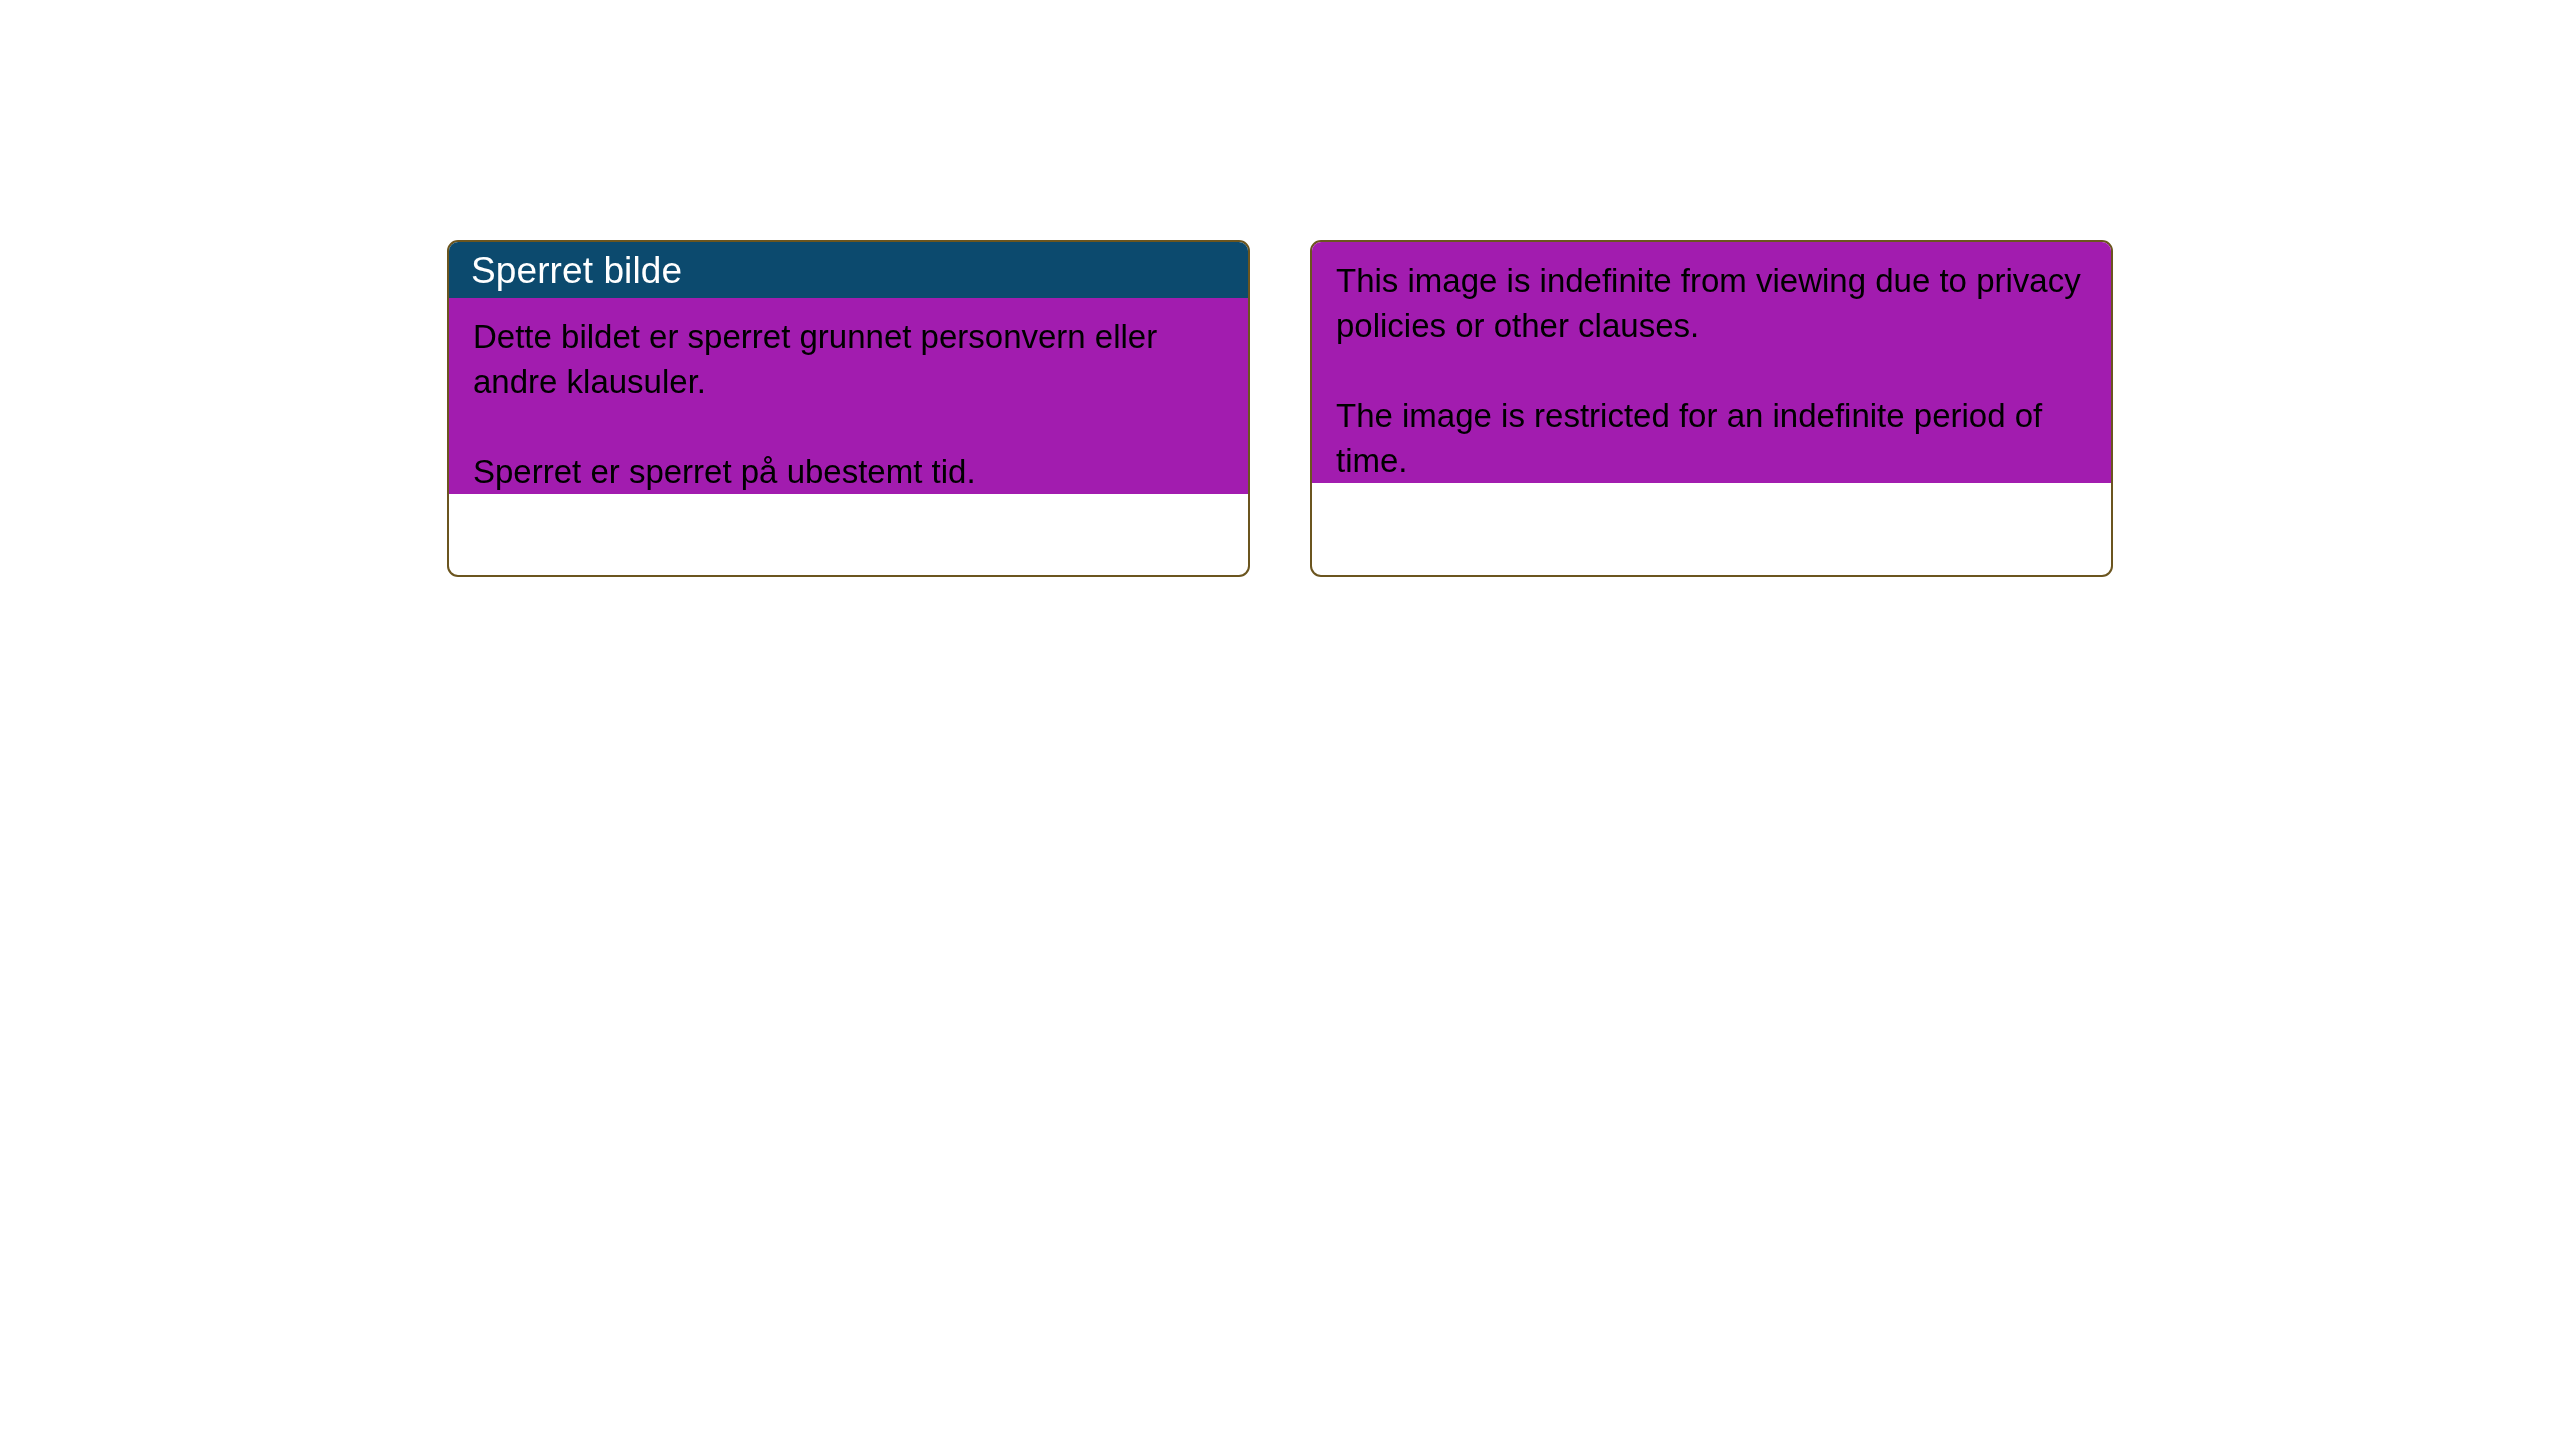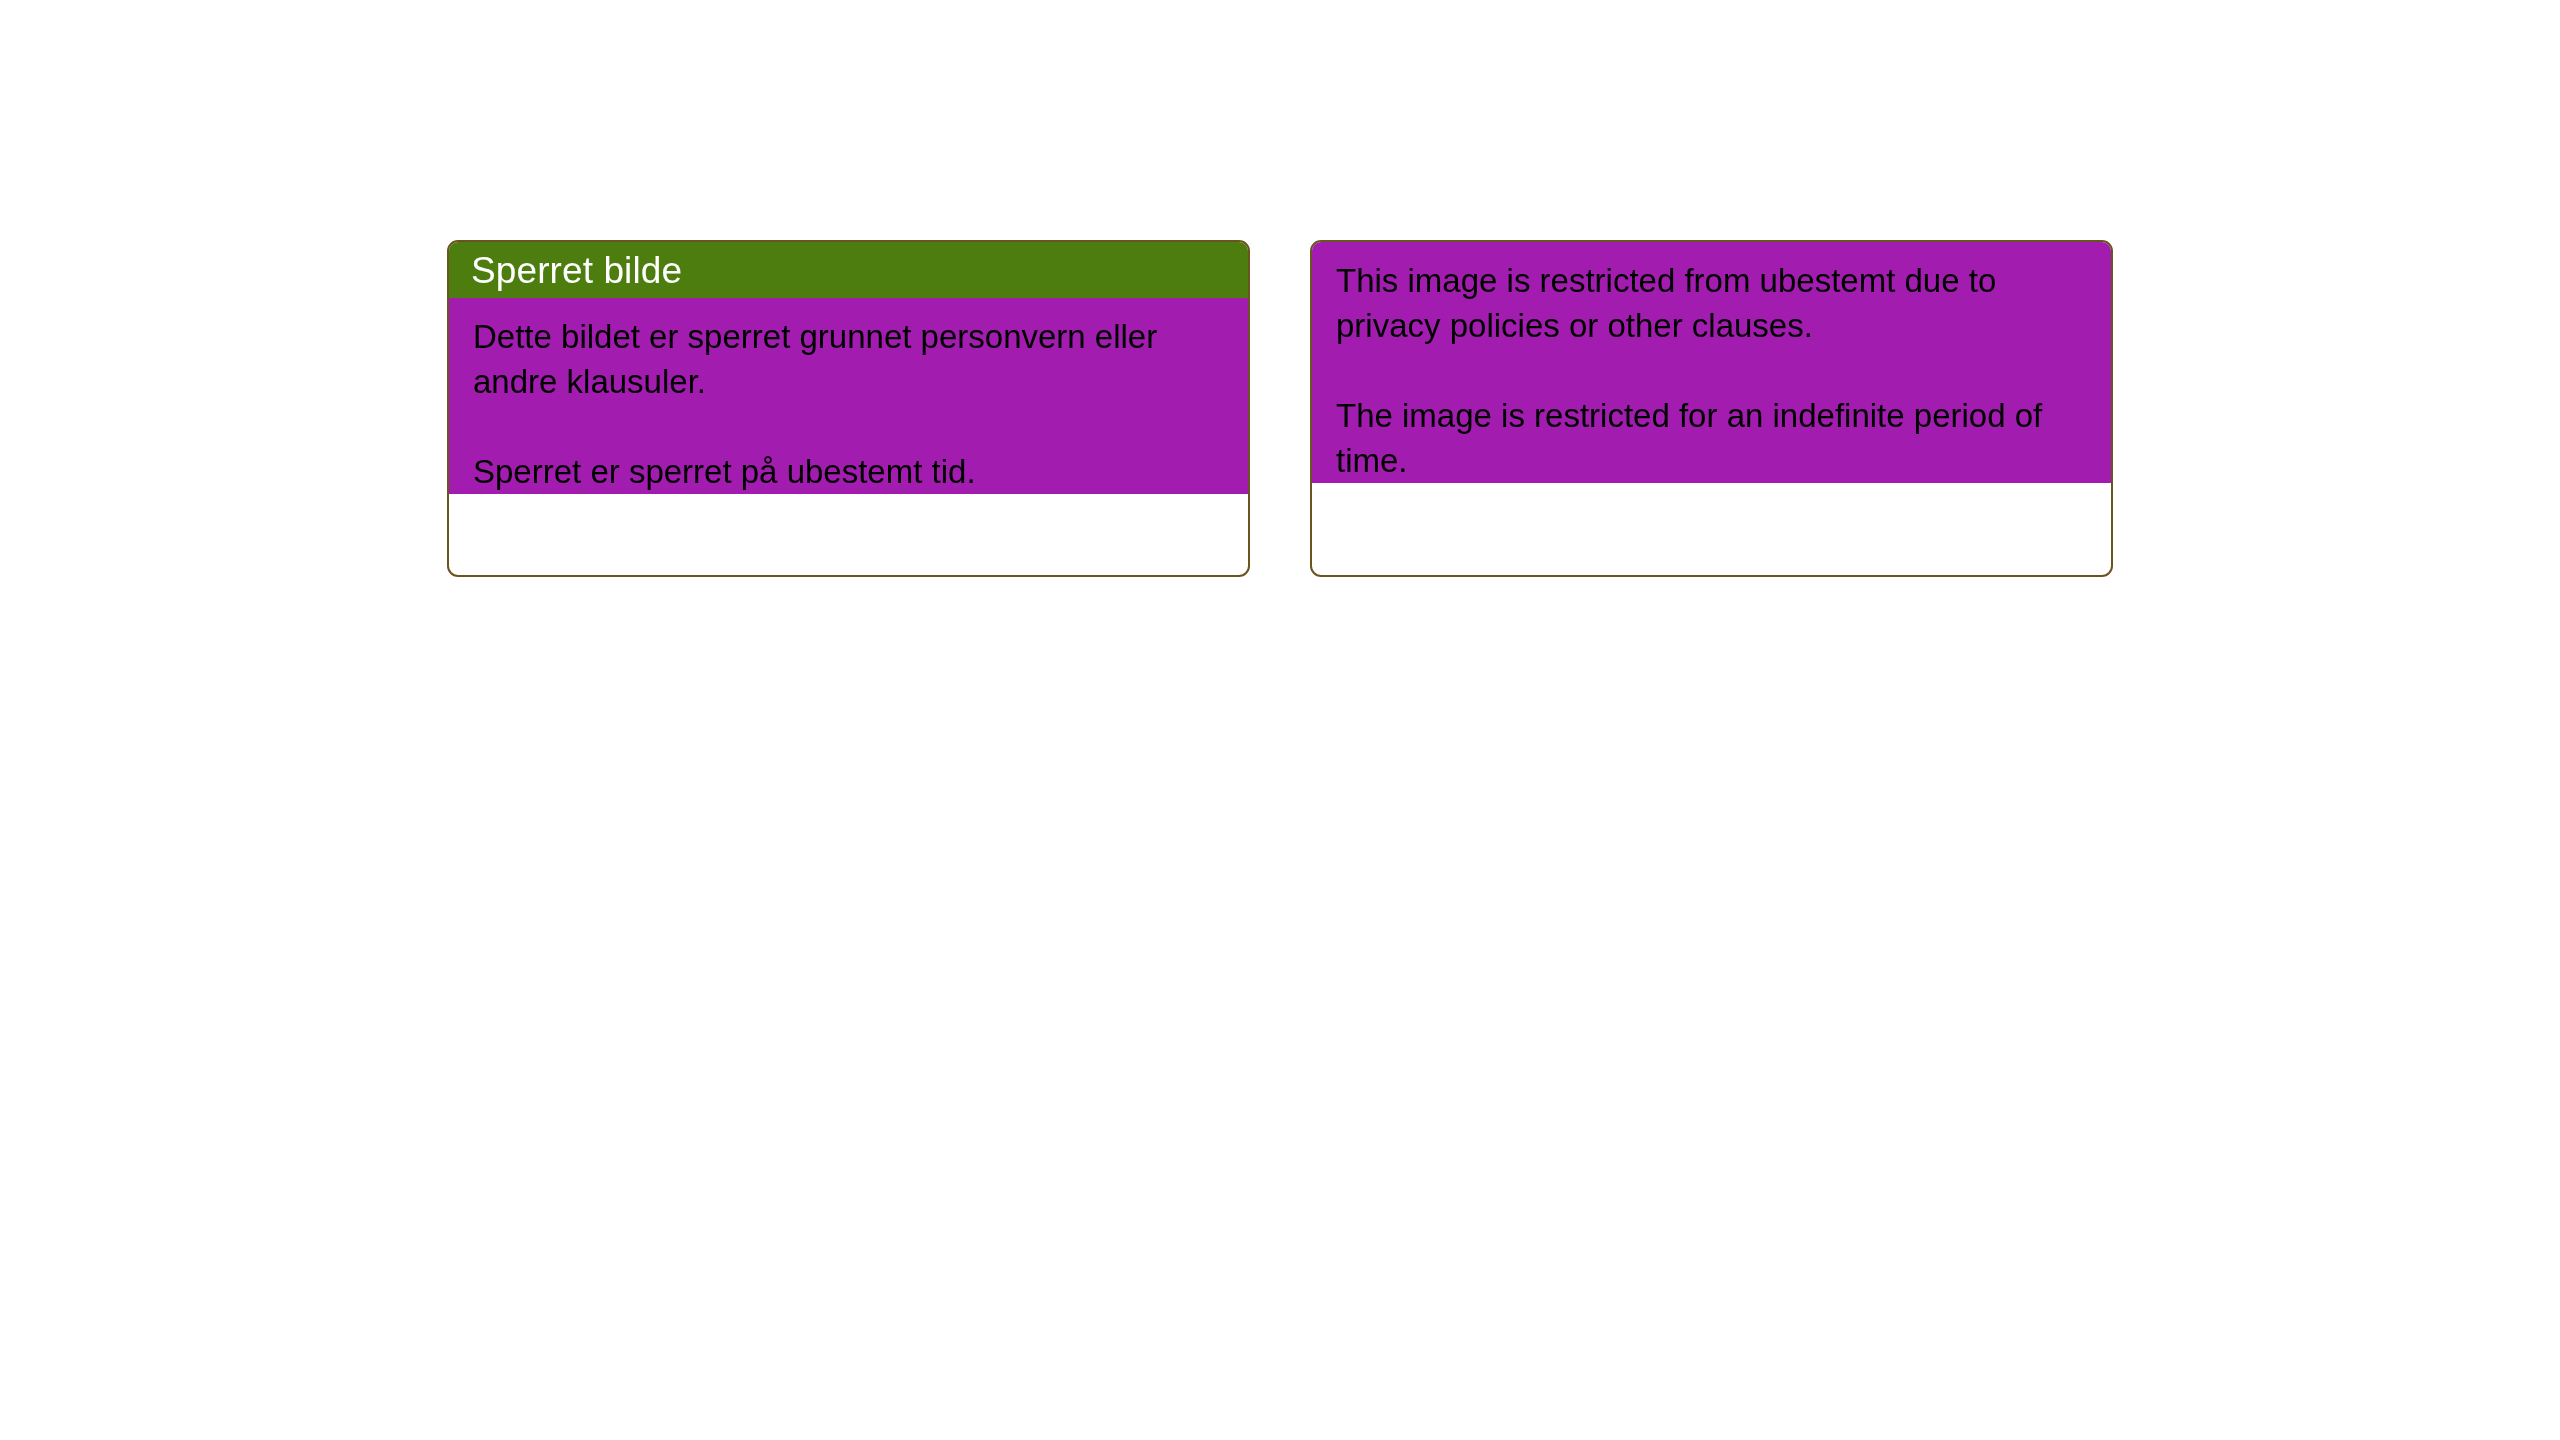--- a/index.html
+++ b/index.html
@@ -43,21 +43,21 @@
 
   .notice-card.card-right {
     left: 1310px;
     top: 240px;
     width: 803px;
     height: 337px;
   }
 
   .card-header {
     box-sizing: border-box;
-    background: #4d7c0f;
+    background: #0c4a6e;
     height: 56px;
     padding: 0 0 0 22px;
     display: flex;
     align-items: center;
   }
 
   .card-title {
     color: #ffffff;
     font-size: 37px;
     font-weight: 400;
@@ -95,18 +95,18 @@
       <span class="card-title">Sperret bilde</span>
     </header>
     <div class="card-body">
       <p class="card-paragraph">Dette bildet er sperret grunnet personvern eller andre klausuler.</p>
       <p class="card-paragraph">Sperret er sperret på ubestemt tid.</p>
     </div>
   </section>
 
   <section class="notice-card card-right">
     <div class="card-body">
-      <p class="card-paragraph">This image is restricted from ubestemt due to privacy policies or other clauses.</p>
+      <p class="card-paragraph">This image is indefinite from viewing due to privacy policies or other clauses.</p>
       <p class="card-paragraph">The image is restricted for an indefinite period of time.</p>
     </div>
   </section>
 
 </div>
 
 </body></html>

